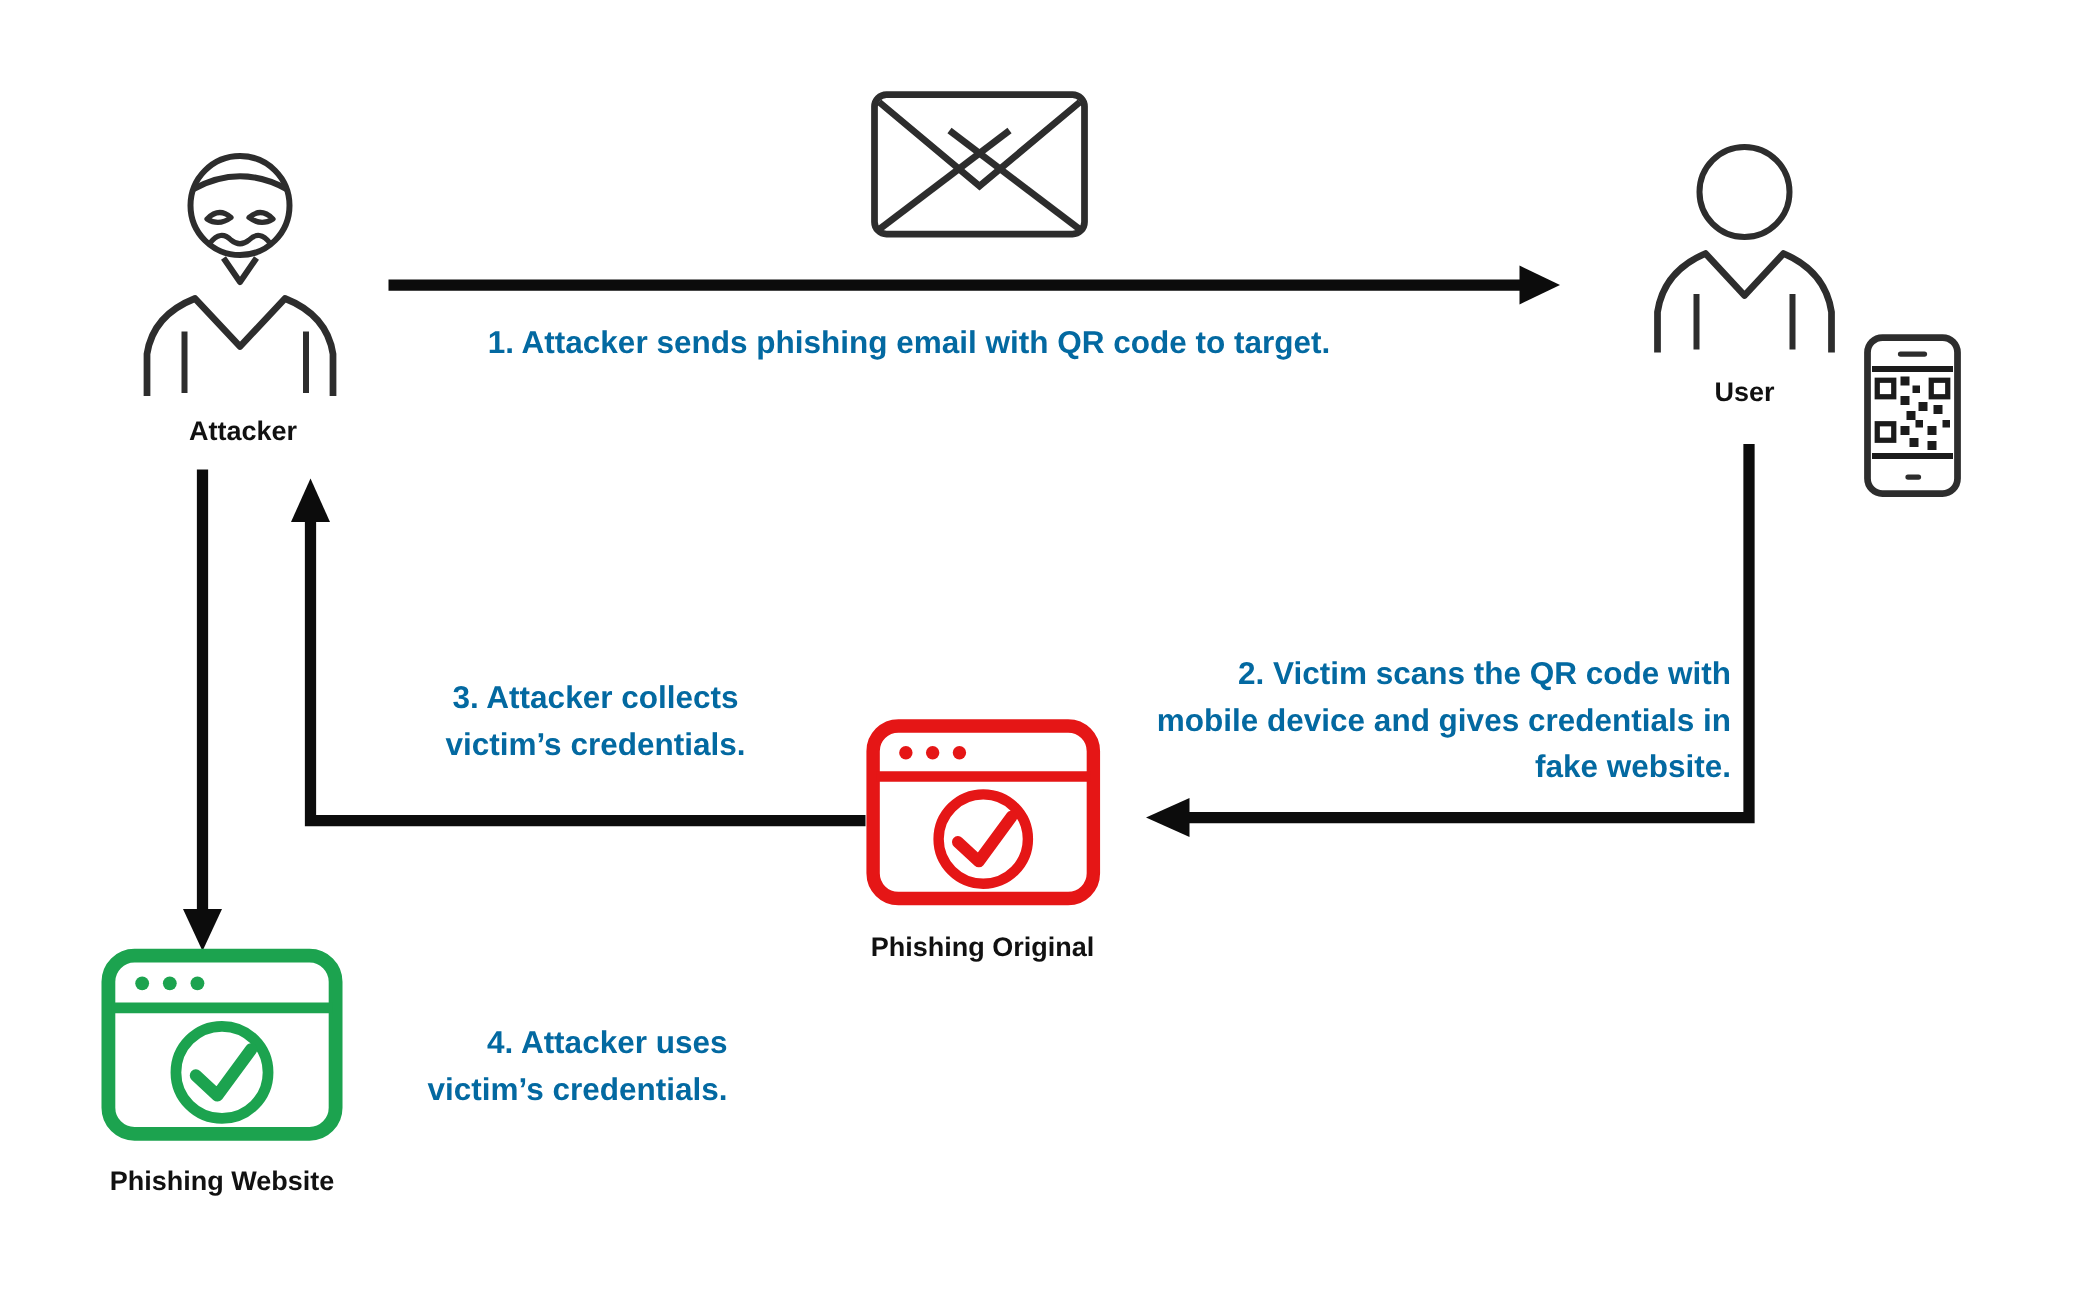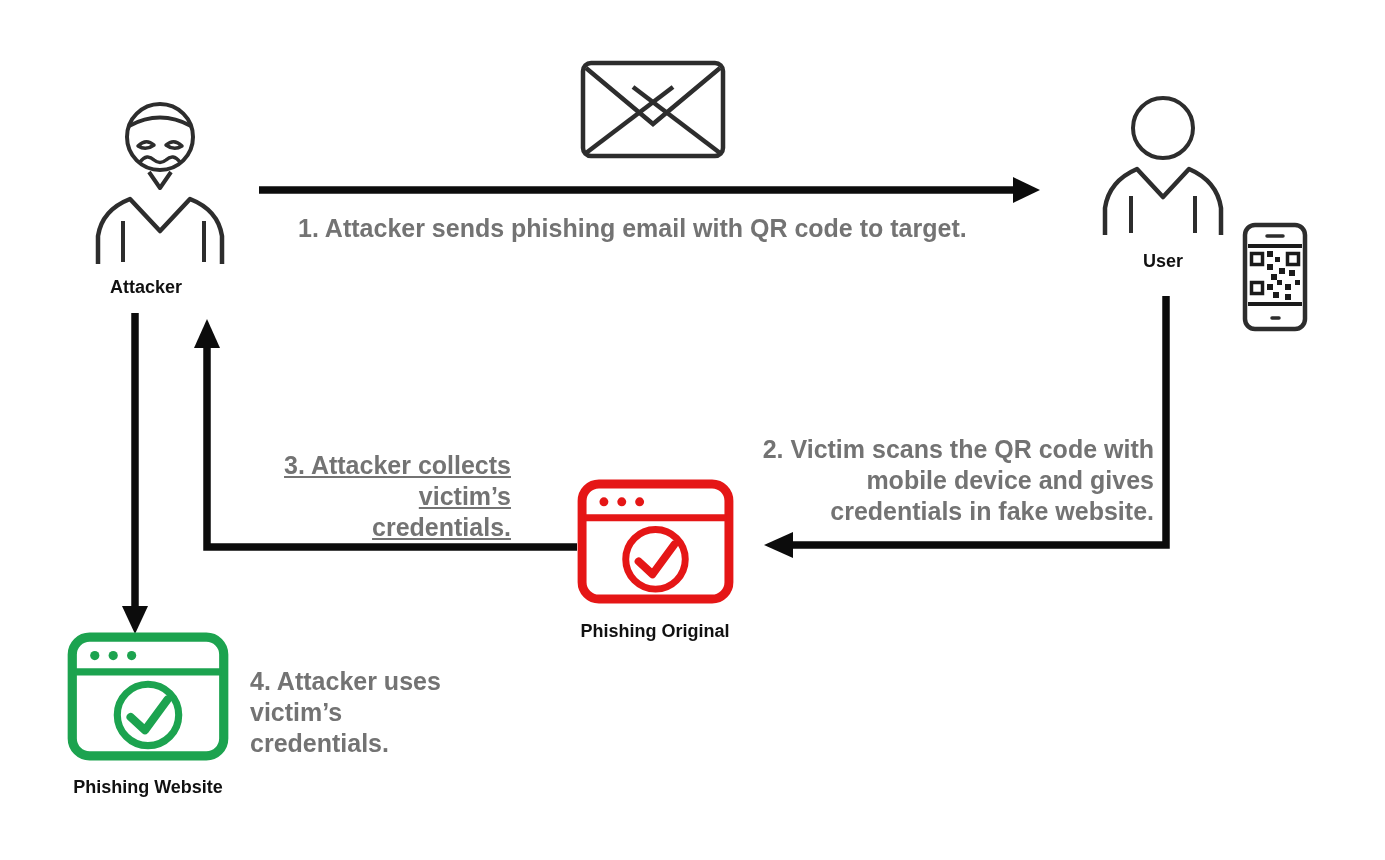--- a/index.html
+++ b/index.html
@@ -2,21 +2,21 @@
 <html><head>
 <meta charset="utf-8">
 <style>
   html,body{margin:0;padding:0;background:#ffffff;}
   #canvas{
     position:relative;width:1385px;height:860px;background:#ffffff;overflow:hidden;
     font-family:"Liberation Sans", sans-serif;color:#111;
   }
   .abs{position:absolute;}
   .label{font-weight:700;font-size:18px;color:#111;text-align:center;}
-  .step{font-weight:700;font-size:25px;line-height:31px;color:#737373;}
+  .step{font-weight:700;font-size:21px;line-height:31px;color:#0369a1;}
   svg{display:block;}
   .stroke-dark{stroke:#2d2d2d;fill:none;}
   .arrow{stroke:#0c0c0c;fill:none;}
   .arrowhead{fill:#0c0c0c;stroke:none;}
   .red-icon{stroke:#e51616;fill:none;}
   .red-fill{fill:#e51616;stroke:none;}
   .green-icon{stroke:#1ca34f;fill:none;}
   .green-fill{fill:#1ca34f;stroke:none;}
   .qr-fill{fill:#1b1b1b;stroke:none;}
   .qr-hollow{fill:none;stroke:#1b1b1b;stroke-width:3.5;}
@@ -49,21 +49,21 @@
     <circle class="stroke-dark" cx="68" cy="37" r="33" stroke-width="4"></circle>
     <path class="stroke-dark" d="M37,26 Q68,9 99,26" stroke-width="4"></path>
     <path class="stroke-dark" d="M46,46 Q54,38 62,45 Q54,51 46,46 Z" stroke-width="3.5" stroke-linejoin="round"></path>
     <path class="stroke-dark" d="M74,45 Q82,38 90,46 Q82,51 74,45 Z" stroke-width="3.5" stroke-linejoin="round"></path>
     <path class="stroke-dark" d="M48,62 q7,-9 14,-2 q6,5 12,0 q7,-7 14,2" stroke-width="3.5" stroke-linecap="round"></path>
     <path class="stroke-dark" d="M57,72 L68,88 L79,72" stroke-width="4" stroke-linejoin="round"></path>
     <path class="stroke-dark" d="M6,164 L6,136 Q10,110 38,99 L68,131 L98,99 Q126,110 130,136 L130,164" stroke-width="4.5" stroke-linejoin="round"></path>
     <line class="stroke-dark" x1="31" y1="121" x2="31" y2="162" stroke-width="4"></line>
     <line class="stroke-dark" x1="112" y1="121" x2="112" y2="162" stroke-width="4"></line>
   </svg>
-  <div class="abs label" style="left:74px;top:277px;width:144px;">Attacker</div>
+  <div class="abs label" style="left:90px;top:277px;width:144px;">Attacker</div>
 
   <svg class="abs" style="left:580px;top:60px;" width="146" height="99" viewBox="0 0 146 99">
     <rect class="stroke-dark" x="3" y="3" width="140" height="93" rx="8" stroke-width="4.5"></rect>
     <path class="stroke-dark" d="M6,8 L73,64 L140,8" stroke-width="4.5"></path>
     <path class="stroke-dark" d="M6,93 L93,27" stroke-width="4.5"></path>
     <path class="stroke-dark" d="M140,93 L53,27" stroke-width="4.5"></path>
   </svg>
 
   <div class="abs step" style="left:298px;top:213px;width:616px;text-align:center;white-space:nowrap;">1. Attacker sends phishing email with QR code to target.</div>
 
@@ -106,28 +106,28 @@
     <rect class="red-icon" x="6" y="6" width="148" height="116" rx="17" stroke-width="9"></rect>
     <line class="red-icon" x1="8" y1="40" x2="152" y2="40" stroke-width="7"></line>
     <circle class="red-fill" cx="28" cy="24" r="4.5"></circle>
     <circle class="red-fill" cx="46" cy="24" r="4.5"></circle>
     <circle class="red-fill" cx="64" cy="24" r="4.5"></circle>
     <circle class="red-icon" cx="80" cy="82" r="30" stroke-width="7"></circle>
     <path class="red-icon" d="M63,84 L77,97 L99,67" stroke-width="8" stroke-linecap="round" stroke-linejoin="round"></path>
   </svg>
   <div class="abs label" style="left:545px;top:621px;width:220px;">Phishing Original</div>
 
-  <div class="abs step" style="left:283px;top:450px;width:228px;text-align:right;text-decoration:underline;">3. Attacker collects victim’s credentials.</div>
+  <div class="abs step" style="left:283px;top:450px;width:228px;text-align:center;">3. Attacker collects victim’s credentials.</div>
 
   <svg class="abs" style="left:66px;top:631px;" width="164" height="131" viewBox="0 0 160 128">
     <rect class="green-icon" x="6" y="6" width="148" height="116" rx="17" stroke-width="9"></rect>
     <line class="green-icon" x1="8" y1="40" x2="152" y2="40" stroke-width="7"></line>
     <circle class="green-fill" cx="28" cy="24" r="4.5"></circle>
     <circle class="green-fill" cx="46" cy="24" r="4.5"></circle>
     <circle class="green-fill" cx="64" cy="24" r="4.5"></circle>
     <circle class="green-icon" cx="80" cy="82" r="30" stroke-width="7"></circle>
     <path class="green-icon" d="M63,84 L77,97 L99,67" stroke-width="8" stroke-linecap="round" stroke-linejoin="round"></path>
   </svg>
   <div class="abs label" style="left:38px;top:777px;width:220px;">Phishing Website</div>
 
-  <div class="abs step" style="left:250px;top:666px;width:235px;text-align:left;">4. Attacker uses victim’s credentials.</div>
+  <div class="abs step" style="left:250px;top:680px;width:235px;text-align:right;">4. Attacker uses victim’s credentials.</div>
 
 </div>
 
 </body></html>

